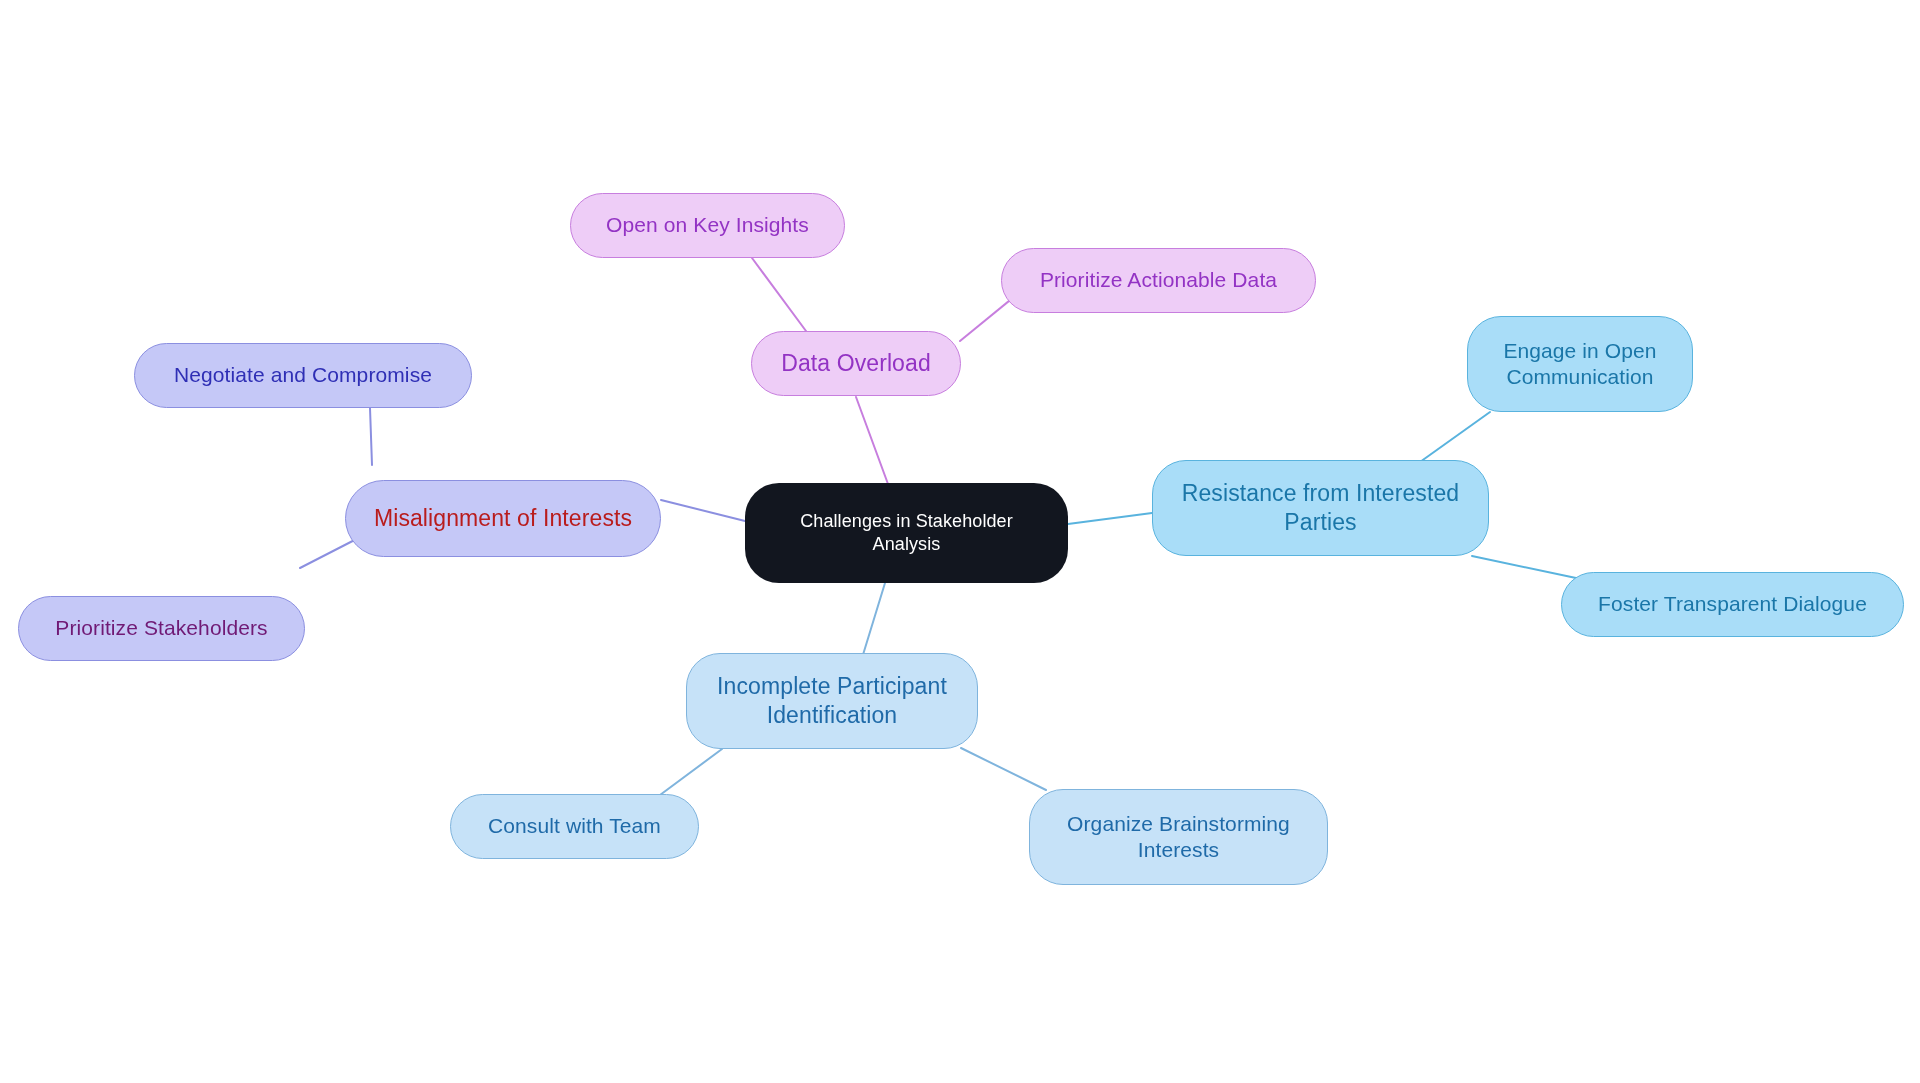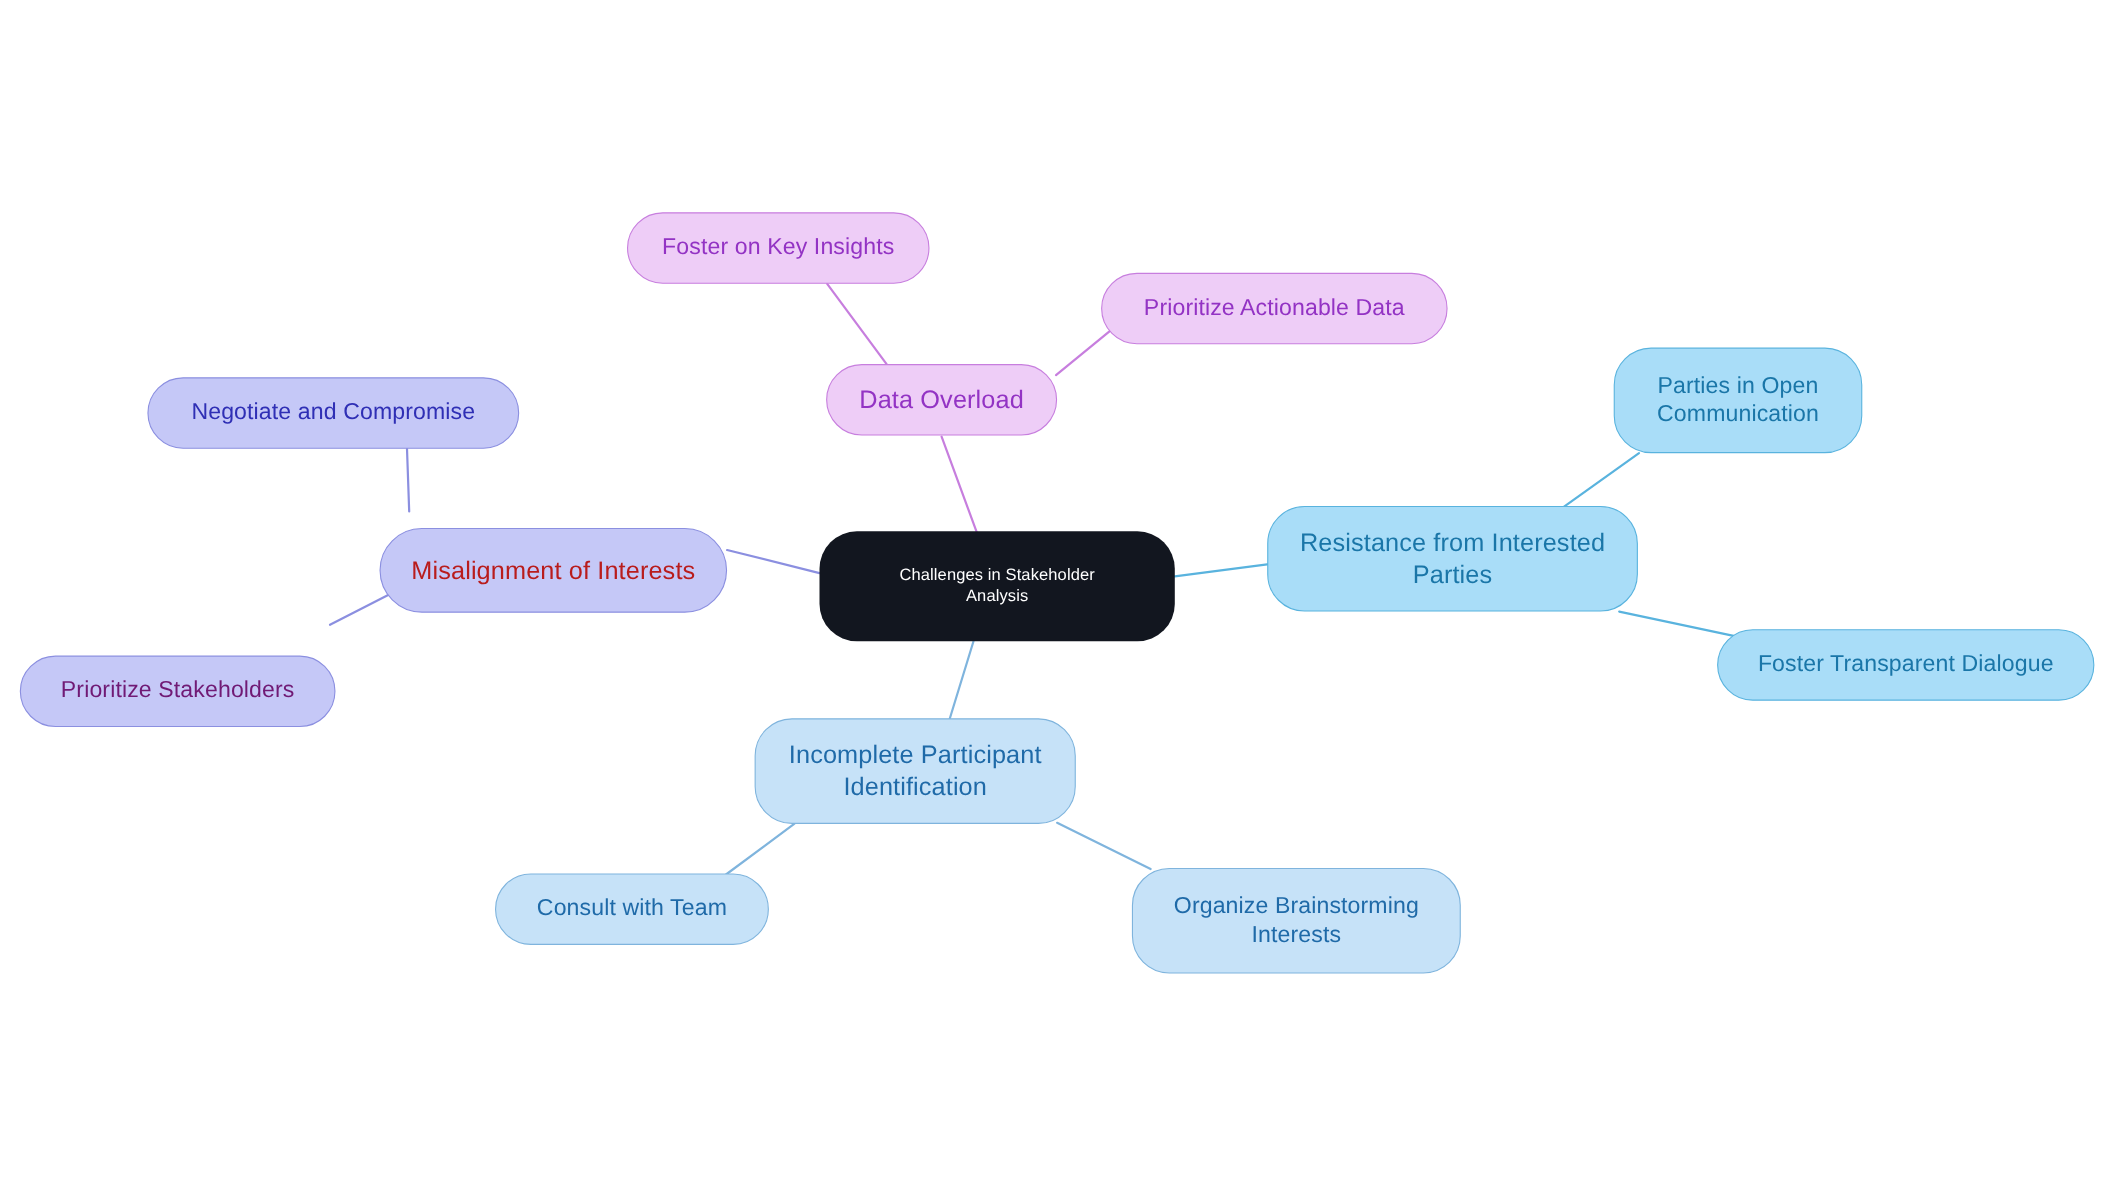--- a/index.html
+++ b/index.html
@@ -32,21 +32,21 @@
     text-align: center;
     border-style: solid;
     border-width: 1.5px;
     white-space: pre-line;
     line-height: 1.26;
     letter-spacing: 0.1px;
   }
   .node.root {
     border-radius: 26px;
     border-width: 0;
-    font-size: 15px;
+    font-size: 18px;
   }
   .node.branch {
     border-radius: 999px;
     font-size: 23px;
   }
   .node.leaf {
     border-radius: 999px;
     font-size: 21px;
   }
   .node.multiline {
@@ -68,28 +68,28 @@
       <line x1="1420" y1="462" x2="1490" y2="412" stroke="#59b3de" stroke-width="2" stroke-linecap="round"></line>
       <line x1="1472" y1="556" x2="1576" y2="578" stroke="#59b3de" stroke-width="2" stroke-linecap="round"></line>
       <line x1="885" y1="583" x2="862" y2="658" stroke="#7fb4dd" stroke-width="2" stroke-linecap="round"></line>
       <line x1="722" y1="749" x2="660" y2="795" stroke="#7fb4dd" stroke-width="2" stroke-linecap="round"></line>
       <line x1="961" y1="748" x2="1046" y2="790" stroke="#7fb4dd" stroke-width="2" stroke-linecap="round"></line>
     </svg>
   <div id="node-layer">
       <div class="node root multiline" style="left: 745px; top: 483px; width: 323px; height: 100px; background: rgb(18, 22, 31); border-width: 0px; color: rgb(255, 255, 255);">Challenges in Stakeholder
 Analysis</div>
       <div class="node branch" style="left: 751px; top: 331px; width: 210px; height: 65px; background: rgb(238, 205, 247); border-color: rgb(199, 126, 222); color: rgb(147, 51, 196);">Data Overload</div>
-      <div class="node leaf" style="left: 570px; top: 193px; width: 275px; height: 65px; background: rgb(238, 205, 247); border-color: rgb(199, 126, 222); color: rgb(147, 51, 196);">Foster on Key Insights</div>
+      <div class="node leaf" style="left: 570px; top: 193px; width: 275px; height: 65px; background: rgb(238, 205, 247); border-color: rgb(199, 126, 222); color: rgb(147, 51, 196);">Open on Key Insights</div>
       <div class="node leaf" style="left: 1001px; top: 248px; width: 315px; height: 65px; background: rgb(238, 205, 247); border-color: rgb(199, 126, 222); color: rgb(147, 51, 196);">Prioritize Actionable Data</div>
       <div class="node branch" style="left: 345px; top: 480px; width: 316px; height: 77px; background: rgb(197, 200, 247); border-color: rgb(139, 143, 224); color: #b91c1c;">Misalignment of Interests</div>
       <div class="node leaf" style="left: 134px; top: 343px; width: 338px; height: 65px; background: rgb(197, 200, 247); border-color: rgb(139, 143, 224); color: rgb(47, 47, 181);">Negotiate and Compromise</div>
       <div class="node leaf" style="left: 18px; top: 596px; width: 287px; height: 65px; background: rgb(197, 200, 247); border-color: rgb(139, 143, 224); color: #701a75; text-align: center;">Prioritize Stakeholders</div>
       <div class="node branch multiline" style="left: 1152px; top: 460px; width: 337px; height: 96px; background: rgb(169, 221, 248); border-color: rgb(89, 179, 222); color: rgb(26, 118, 168);">Resistance from Interested
 Parties</div>
-      <div class="node leaf multiline" style="left: 1467px; top: 316px; width: 226px; height: 96px; background: rgb(169, 221, 248); border-color: rgb(89, 179, 222); color: rgb(26, 118, 168);">Parties in Open
+      <div class="node leaf multiline" style="left: 1467px; top: 316px; width: 226px; height: 96px; background: rgb(169, 221, 248); border-color: rgb(89, 179, 222); color: rgb(26, 118, 168);">Engage in Open
 Communication</div>
       <div class="node leaf" style="left: 1561px; top: 572px; width: 343px; height: 65px; background: rgb(169, 221, 248); border-color: rgb(89, 179, 222); color: rgb(26, 118, 168);">Foster Transparent Dialogue</div>
       <div class="node branch multiline" style="left: 686px; top: 653px; width: 292px; height: 96px; background: rgb(198, 226, 248); border-color: rgb(127, 180, 221); color: rgb(31, 106, 168);">Incomplete Participant
 Identification</div>
       <div class="node leaf" style="left: 450px; top: 794px; width: 249px; height: 65px; background: rgb(198, 226, 248); border-color: rgb(127, 180, 221); color: rgb(31, 106, 168);">Consult with Team</div>
       <div class="node leaf multiline" style="left: 1029px; top: 789px; width: 299px; height: 96px; background: rgb(198, 226, 248); border-color: rgb(127, 180, 221); color: rgb(31, 106, 168);">Organize Brainstorming
 Interests</div>
     </div>
 </div>
 

